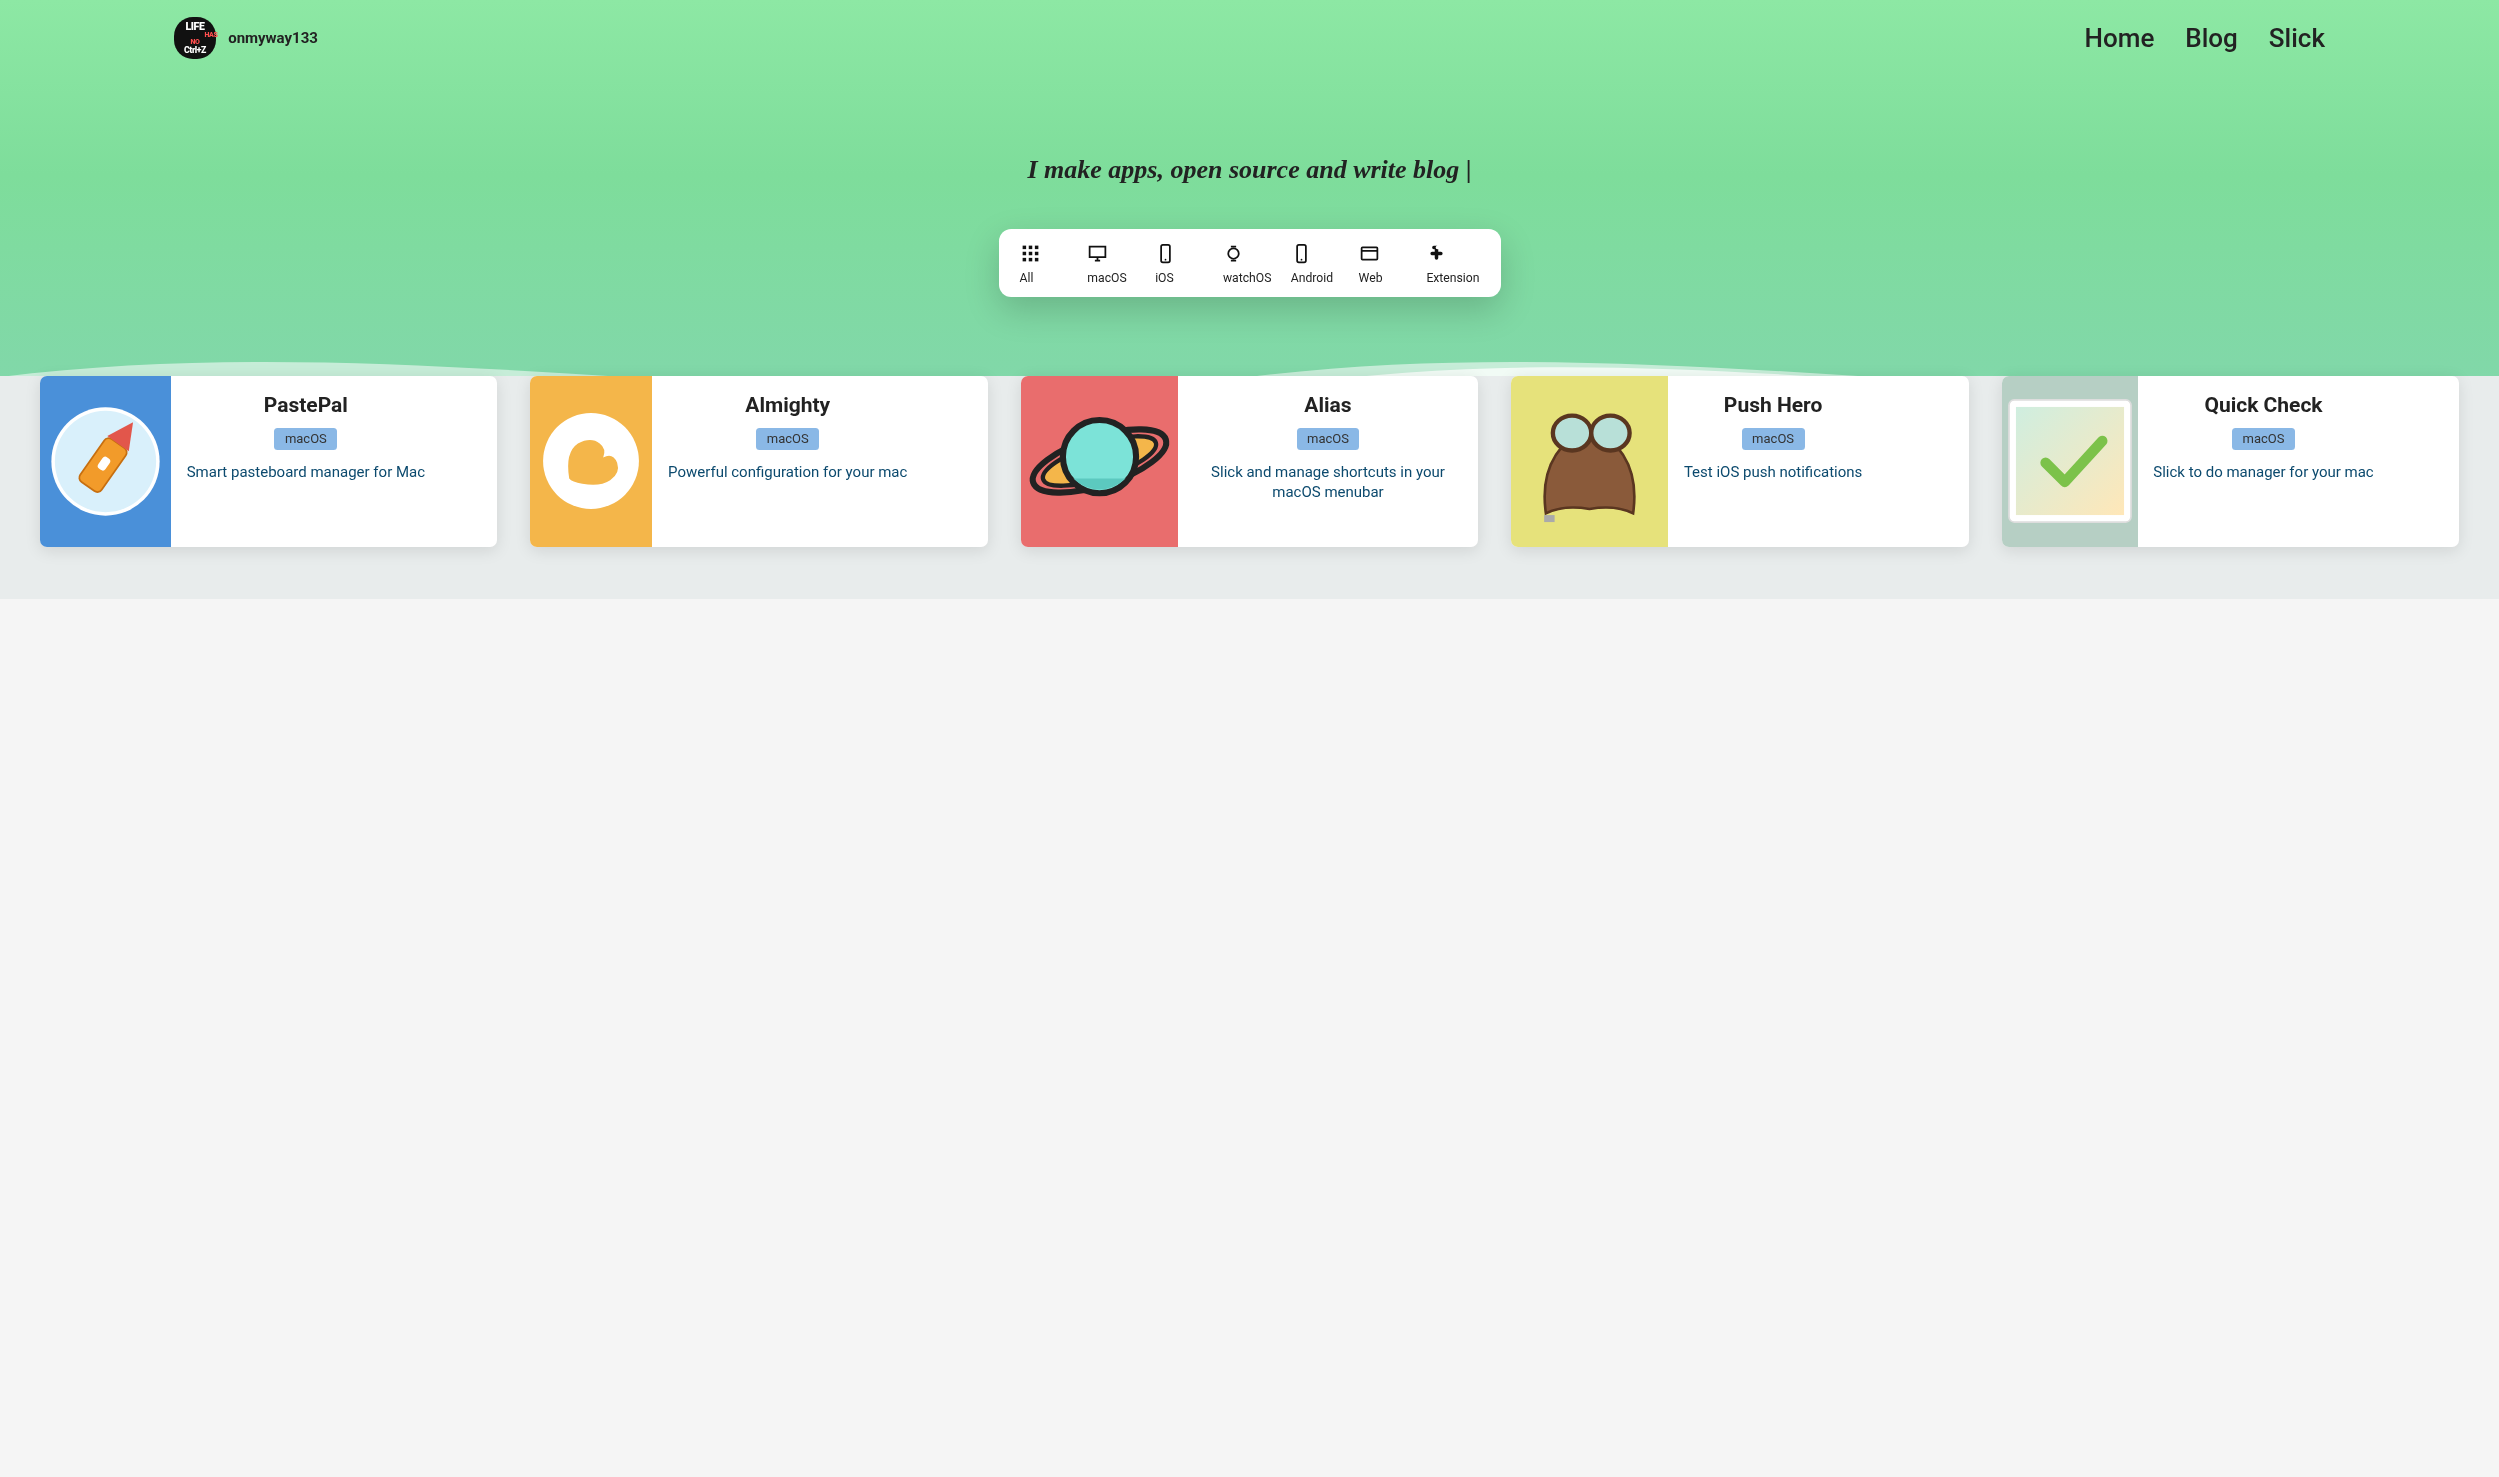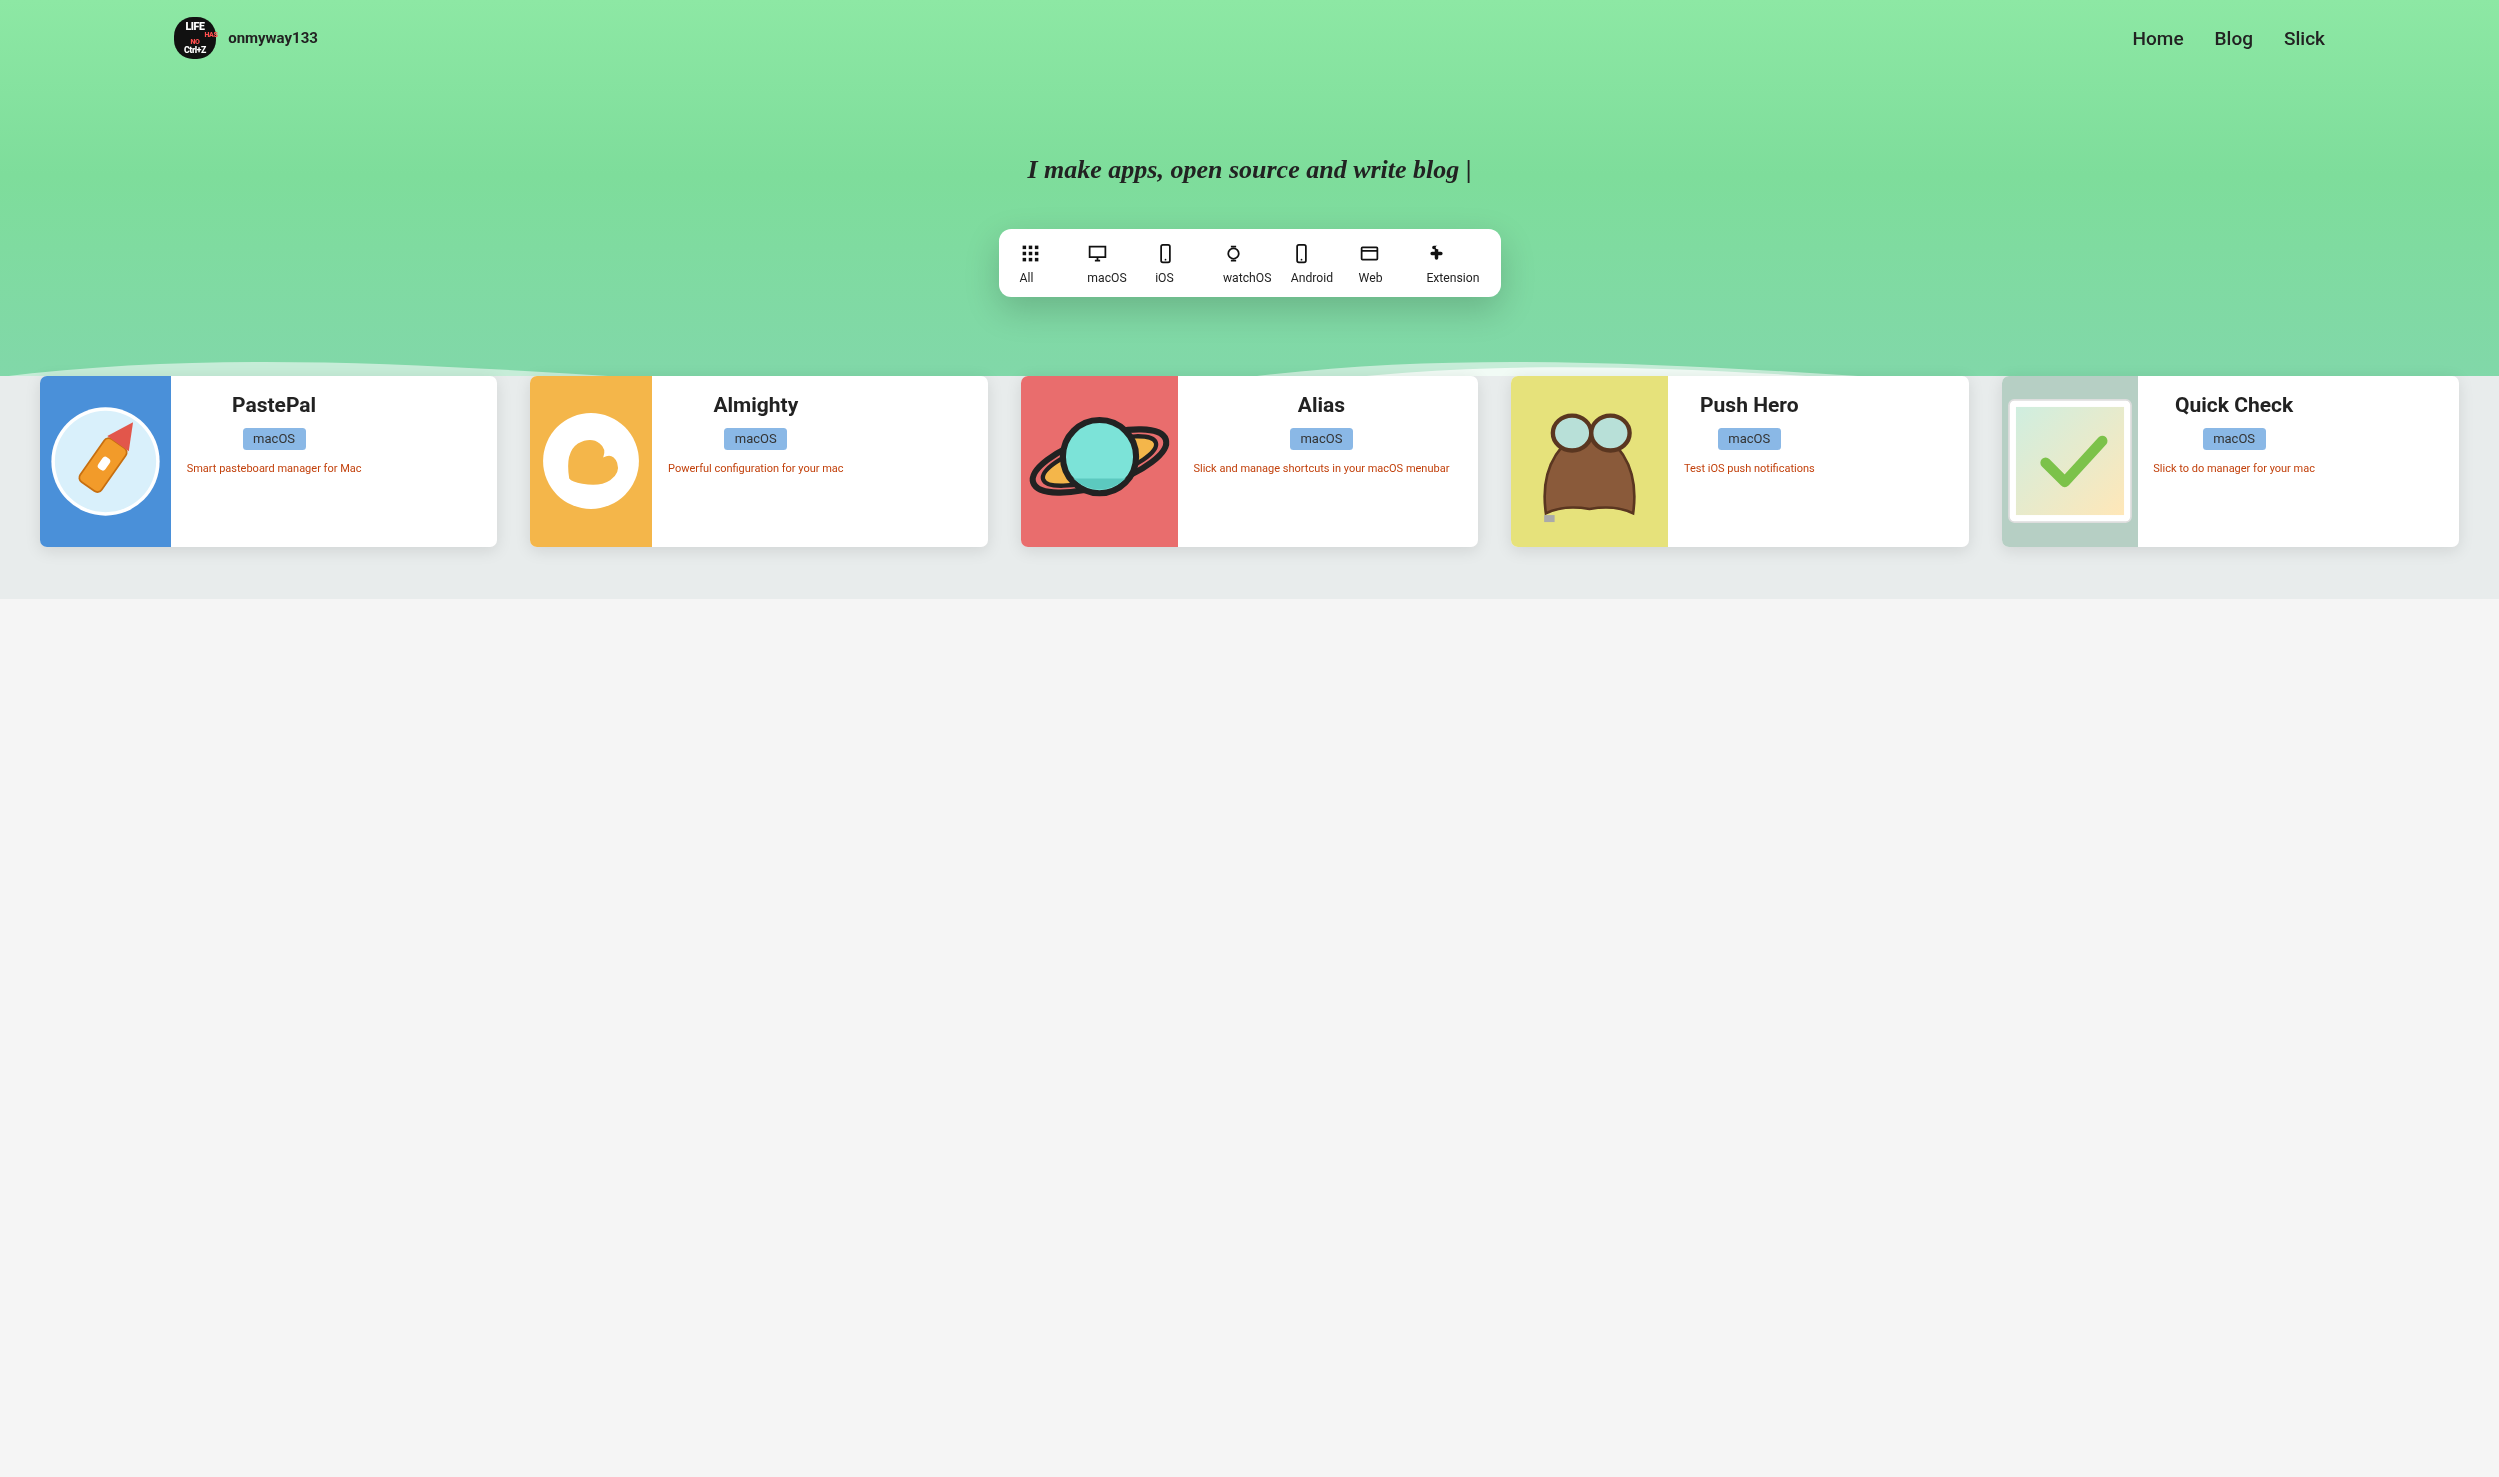--- a/index.html
+++ b/index.html
@@ -47,21 +47,21 @@
 .brand-name {
   font-size: 15px;
   font-weight: 700;
   color: #222;
 }
 .nav {
   display: flex;
   gap: 31px;
 }
 .nav a {
-  font-size: 19px;
+  font-size: 26px;
   color: #222;
   text-decoration: none;
   font-weight: 500;
   cursor: pointer;
 }
 .tagline {
   text-align: center;
   margin-top: 78px;
   font-family: Georgia, "Times New Roman", serif;
   font-style: italic;
@@ -139,22 +139,22 @@
 .badge {
   display: inline-block;
   background: #8ab8e6;
   color: #333;
   font-size: 13px;
   padding: 3.5px 10.5px;
   border-radius: 3.5px;
   margin-bottom: 12.2px;
 }
 .card-desc {
-  font-size: 11px;
-  color: #c2410c;
+  font-size: 15px;
+  color: #0c4a6e;
   line-height: 1.35;
 }
 
 .bg-blue { background: #4a90d9; }
 .bg-orange { background: #f4b64a; }
 .bg-coral { background: #e96d6d; }
 .bg-yellow { background: #e6e27b; }
 .bg-sage { background: #b6cfc4; }
 </style>
 </head>

